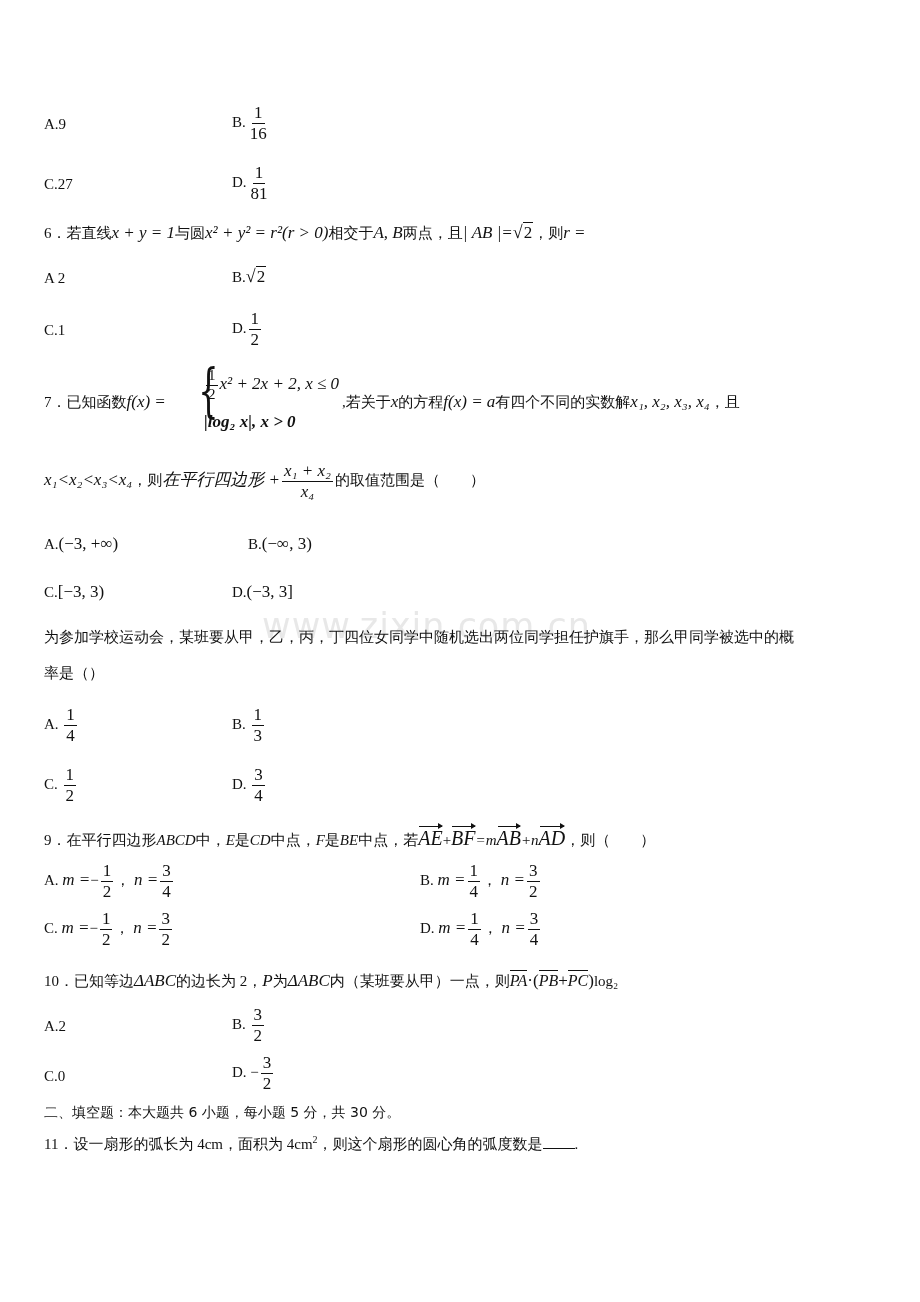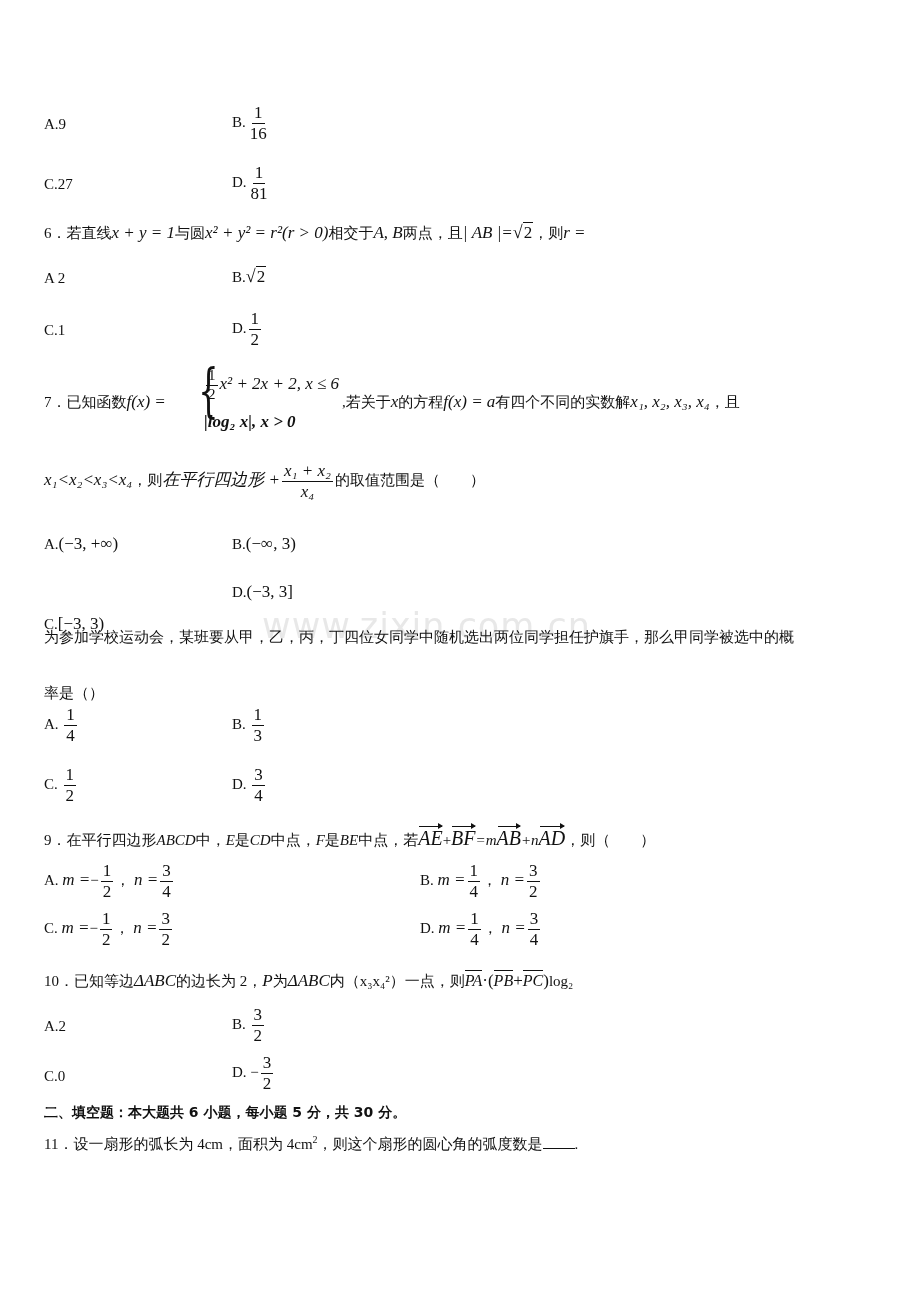--- a/index.html
+++ b/index.html
@@ -15,21 +15,21 @@
   .sq { display: inline-block; }
   .sq .rad { font-size: 18px; }
   .sq .under { border-top: 1px solid #111; padding: 0 1px; font-size: 17px; }
   sup, sub { font-size: 10px; }
   .vec { display: inline-block; position: relative; padding-top: 3px; font-style: italic; font-size: 20px; }
   .vec::before { content: ""; position: absolute; left: 1px; right: 1px; top: 2px; border-top: 1px solid #111; }
   .vec::after { content: ""; position: absolute; right: 0; top: -1px; width: 0; height: 0;
                 border-left: 5px solid #111; border-top: 3px solid transparent; border-bottom: 3px solid transparent; }
   .bar { display: inline-block; border-top: 1px solid #111; padding-top: 1px; font-style: italic; font-size: 16px; }
   .brace { font-size: 58px; font-weight: 100; line-height: 1; font-family: "DejaVu Serif", serif; transform: scaleX(0.55); display: inline-block; }
-  .bold { font-weight: bold; font-family: "DejaVu Sans", sans-serif; font-size: 14px; }
+  .bold { font-weight: normal; font-family: "DejaVu Sans", sans-serif; font-size: 14px; }
   .watermark { position: absolute; left: 262px; top: 606px; font-family: "DejaVu Sans", sans-serif;
                font-size: 35px; color: rgba(190,190,190,0.35); letter-spacing: 1px; pointer-events: none; }
   .blank { display: inline-block; width: 32px; border-bottom: 1px solid #111; height: 12px; }
 </style>
 </head>
 <body>
 
 <div class="watermark">www.zixin.com.cn</div>
 
 <div>
@@ -73,49 +73,49 @@
 </div>
 
 <div class="abs" style="left:44px;top:392px;">
   <span>7．</span><span>已知函数</span><span class="m big">f(x) =</span>
 </div>
 <div class="abs" style="left:190px;top:362px;"><span class="brace">{</span></div>
 <div class="abs" style="left:204px;top:368px;">
   <span class="frac" style="font-size:15px;">
       <span class="num">1</span>
       <span class="den">2</span>
-    </span><span class="m big">x² + 2x + 2, x ≤ 6</span>
+    </span><span class="m big">x² + 2x + 2, x ≤ 0</span>
 </div>
 <div class="abs" style="left:204px;top:412px;font-weight:bold;">
   <span class="m big">|log₂ x|, x &gt; 0</span>
 </div>
 <div class="abs" style="left:342px;top:392px;">
   <span>,若关于</span><span class="m big">x</span><span>的方程</span><span class="m big">f(x) = a</span><span>有四个不同的实数解</span><span class="m big">x₁, x₂, x₃, x₄</span><span>，且</span>
 </div>
 <div class="abs" style="left:44px;top:462px;">
   <span class="m big">x₁&lt;x₂&lt;x₃&lt;x₄</span><span>，则</span><span class="m big">在平行四边形 +</span><span class="frac m">
       <span class="num">x₁ + x₂</span>
       <span class="den">x₄</span>
     </span><span>的取值范围是（　　）</span>
 </div>
 <div class="abs" style="left:44px;top:534px;">
   <span>A.</span><span class="big">(−3, +∞)</span>
 </div>
-<div class="abs" style="left:232px;top:534px;">
+<div class="abs" style="left:248px;top:534px;">
   <span>B.</span><span class="big">(−∞, 3)</span>
 </div>
-<div class="abs" style="left:44px;top:614px;">
+<div class="abs" style="left:44px;top:582px;">
   <span>C.</span><span class="big">[−3, 3)</span>
 </div>
 <div class="abs" style="left:232px;top:582px;">
   <span>D.</span><span class="big">(−3, 3]</span>
 </div>
 
 <div class="abs" style="left:44px;top:628px;">为参加学校运动会，某班要从甲，乙，丙，丁四位女同学中随机选出两位同学担任护旗手，那么甲同学被选中的概</div>
-<div class="abs" style="left:44px;top:684px;">率是（）</div>
+<div class="abs" style="left:44px;top:664px;">率是（）</div>
 <div class="abs" style="left:44px;top:706px;">
   <span>A.</span> <span class="frac">
       <span class="num">1</span>
       <span class="den">4</span>
     </span>
 </div>
 <div class="abs" style="left:232px;top:706px;">
   <span>B.</span> <span class="frac">
       <span class="num">1</span>
       <span class="den">3</span>
@@ -168,21 +168,21 @@
   <span>D.</span> <span class="m big">m =</span><span></span><span class="frac">
       <span class="num">1</span>
       <span class="den">4</span>
     </span>， <span class="m big">n =</span><span class="frac">
       <span class="num">3</span>
       <span class="den">4</span>
     </span>
 </div>
 
 <div class="abs" style="left:44px;top:970px;">
-  <span>10．</span><span>已知等边</span><span class="m big">ΔABC</span><span>的边长为 2，</span><span class="m big">P</span><span>为</span><span class="m big">ΔABC</span><span>内（x₃x₄²）一点，则</span><span class="bar">PA</span><span class="big">·(</span><span class="bar">PB</span><span class="big">+</span><span class="bar">PC</span><span class="big">)</span><span>log₂</span>
+  <span>10．</span><span>已知等边</span><span class="m big">ΔABC</span><span>的边长为 2，</span><span class="m big">P</span><span>为</span><span class="m big">ΔABC</span><span>内（某班要从甲）一点，则</span><span class="bar">PA</span><span class="big">·(</span><span class="bar">PB</span><span class="big">+</span><span class="bar">PC</span><span class="big">)</span><span>log₂</span>
 </div>
 <div class="abs" style="left:44px;top:1018px;">
   <span>A.</span><span>2</span>
 </div>
 <div class="abs" style="left:232px;top:1006px;">
   <span>B.</span> <span class="frac">
       <span class="num">3</span>
       <span class="den">2</span>
     </span>
 </div>

